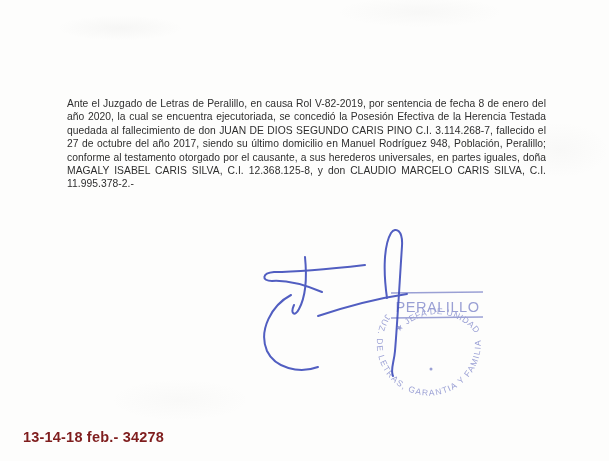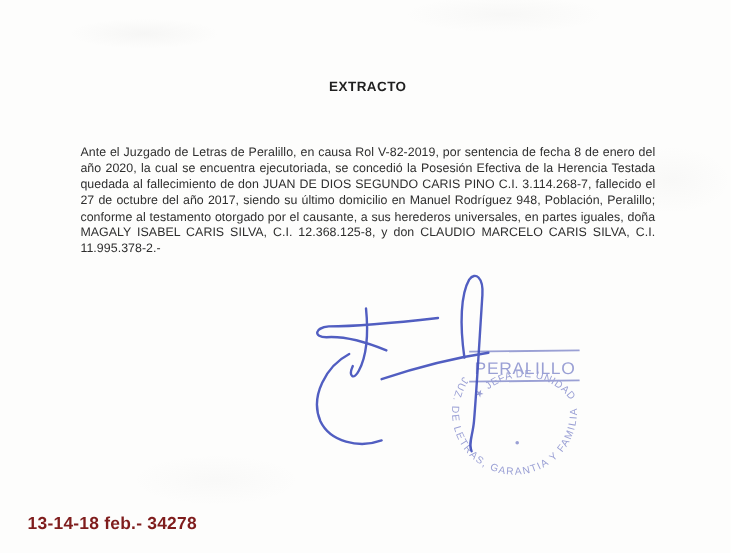--- a/index.html
+++ b/index.html
@@ -24,21 +24,21 @@
     position: absolute;
     left: 67px; top: 67px; width: 479px;
     text-align: center;
     font-size: 11.2px;
     font-weight: bold;
     letter-spacing: 0.4px;
     color: #1f1f1f;
   }
   .doc-body {
     position: absolute;
-    left: 67px; top: 121px; width: 479px;
+    left: 67px; top: 97px; width: 479px;
     font-size: 10.3px;
     line-height: 13.4px;
     text-align: justify;
     color: #2e2e2e;
     letter-spacing: 0.05px;
   }
   .footer-code {
     position: absolute;
     left: 23px; top: 429px;
     font-size: 14.5px;
@@ -66,21 +66,20 @@
     letter-spacing: 0.5px;
   }
 </style>
 </head>
 <body>
 
 <div class="page">
 
   <div class="scan-noise"></div>
 
-  <div class="doc-title">EXTRACTO</div>
 
   <div class="doc-body">Ante el Juzgado de Letras de Peralillo, en causa Rol V-82-2019, por sentencia de fecha 8 de enero del año 2020, la cual se encuentra ejecutoriada, se concedió la Posesión Efectiva de la Herencia Testada quedada al fallecimiento de don JUAN DE DIOS SEGUNDO CARIS PINO C.I. 3.114.268-7, fallecido el 27 de octubre del año 2017, siendo su último domicilio en Manuel Rodríguez 948, Población, Peralillo; conforme al testamento otorgado por el causante, a sus herederos universales, en partes iguales, doña MAGALY ISABEL CARIS SILVA, C.I. 12.368.125-8, y don CLAUDIO MARCELO CARIS SILVA, C.I. 11.995.378-2.-</div>
 
   <svg class="ink-layer" width="609" height="461" viewBox="0 0 609 461">
 
     <g opacity="0.8">
       <defs>
         <path id="arcTop" d="M 386.1,313.8 A 52,52 0 1 0 479.6,332.8" fill="none"></path>
         <path id="arcBottom" d="M 399.2,332.6 A 48,48 0 0 1 474.8,332.6" fill="none"></path>
       </defs>

